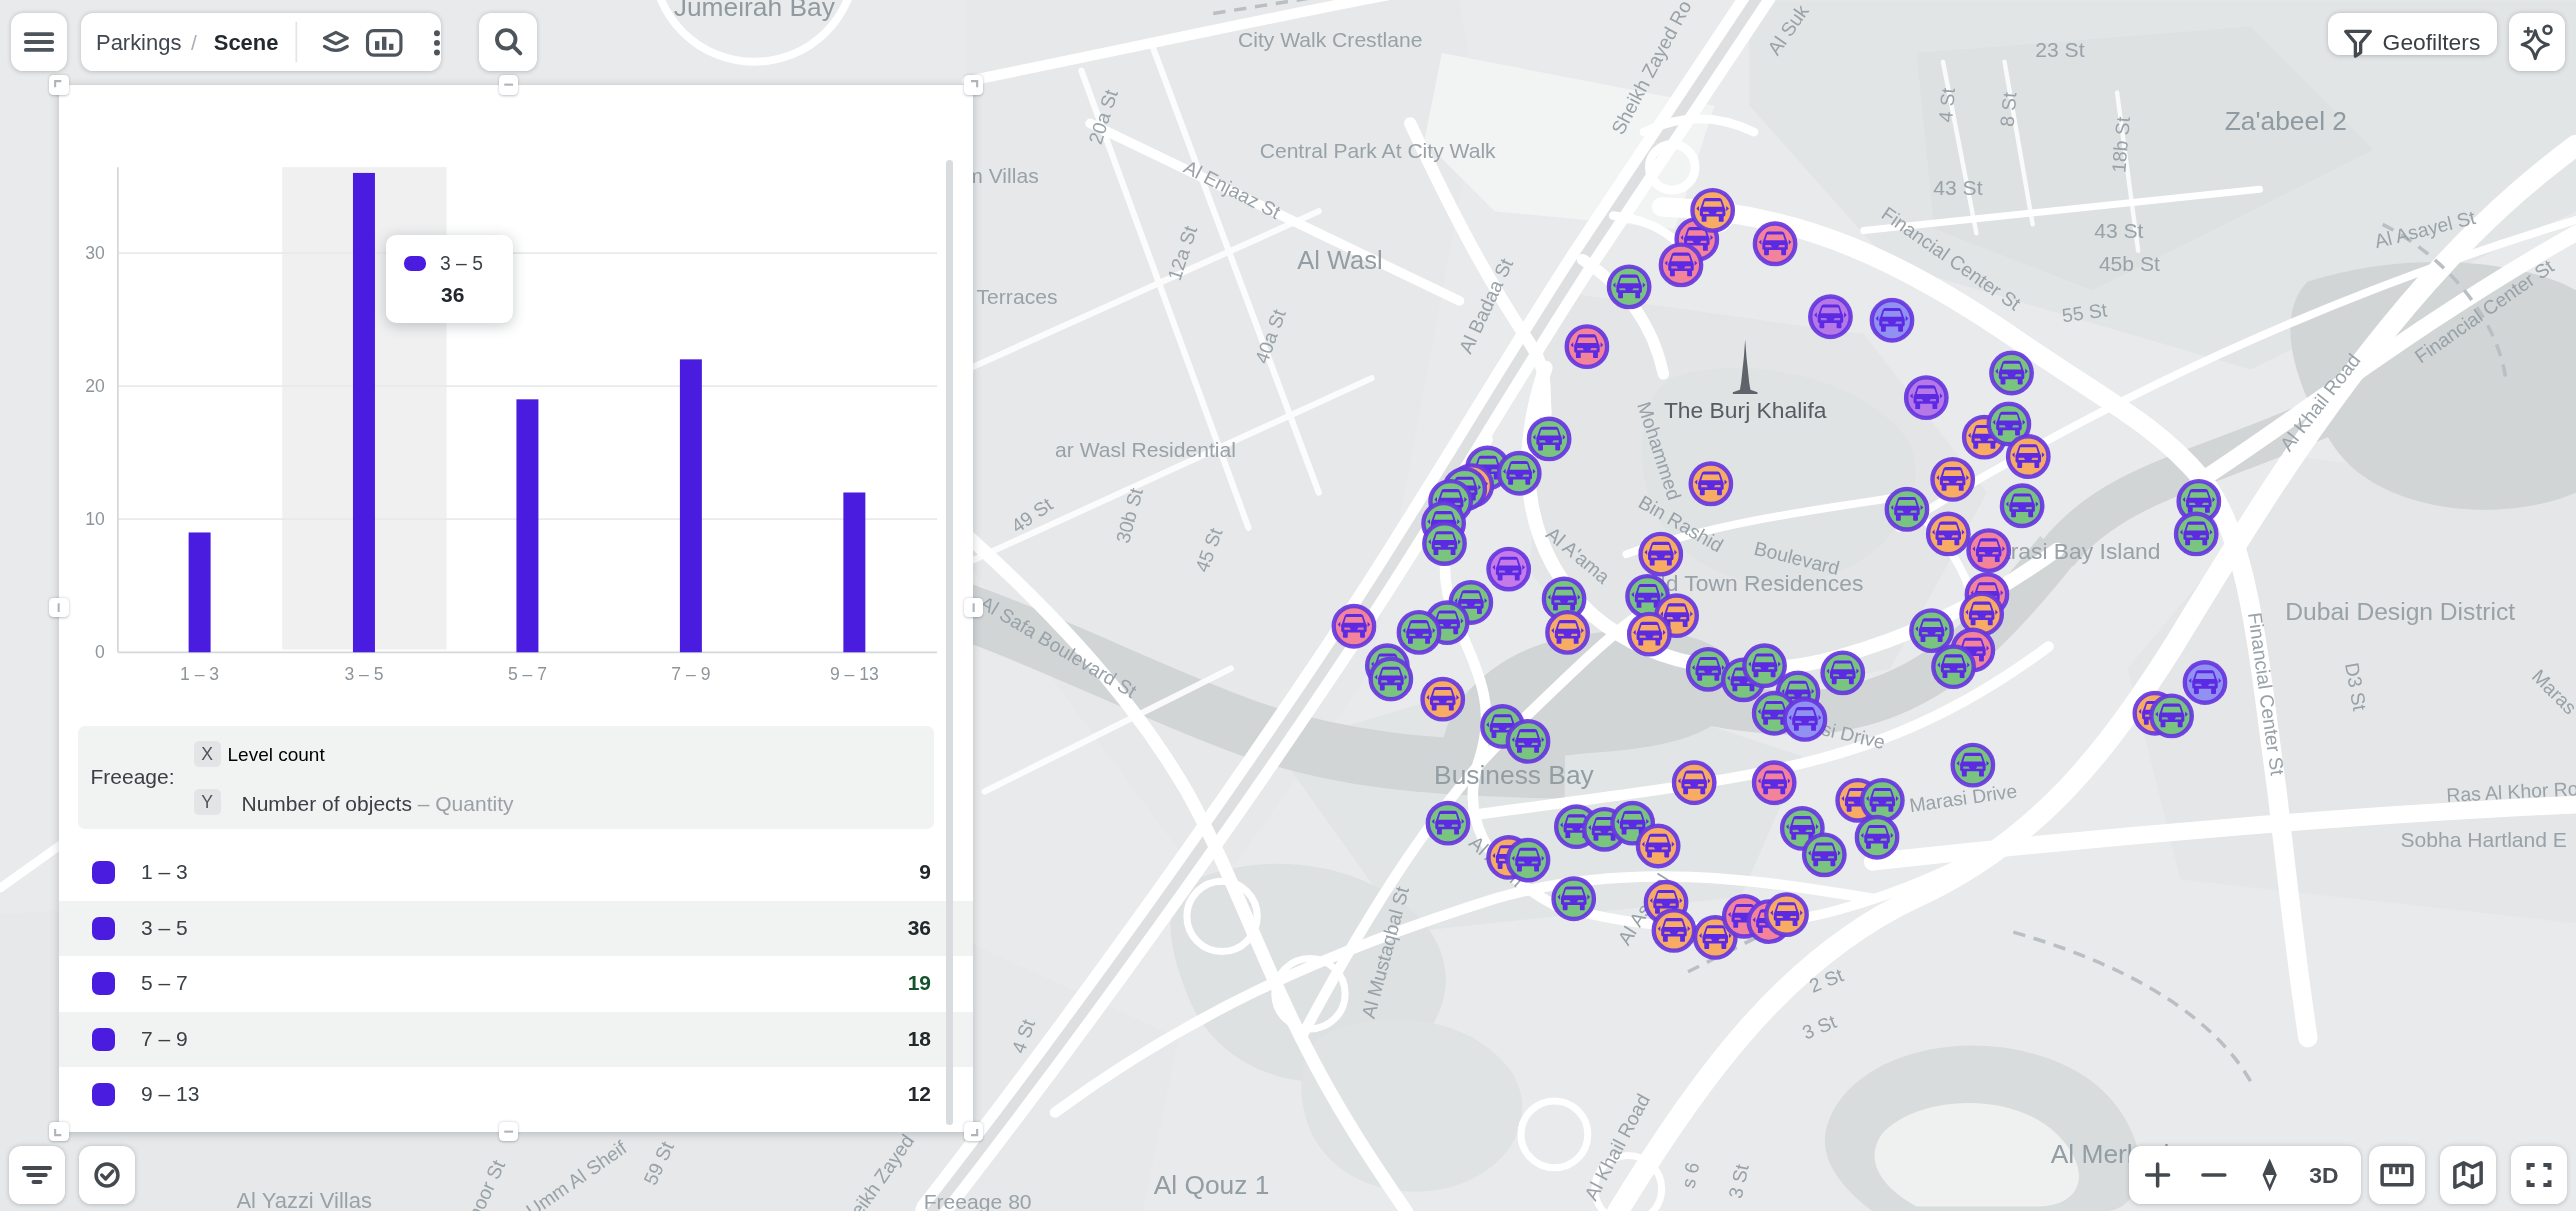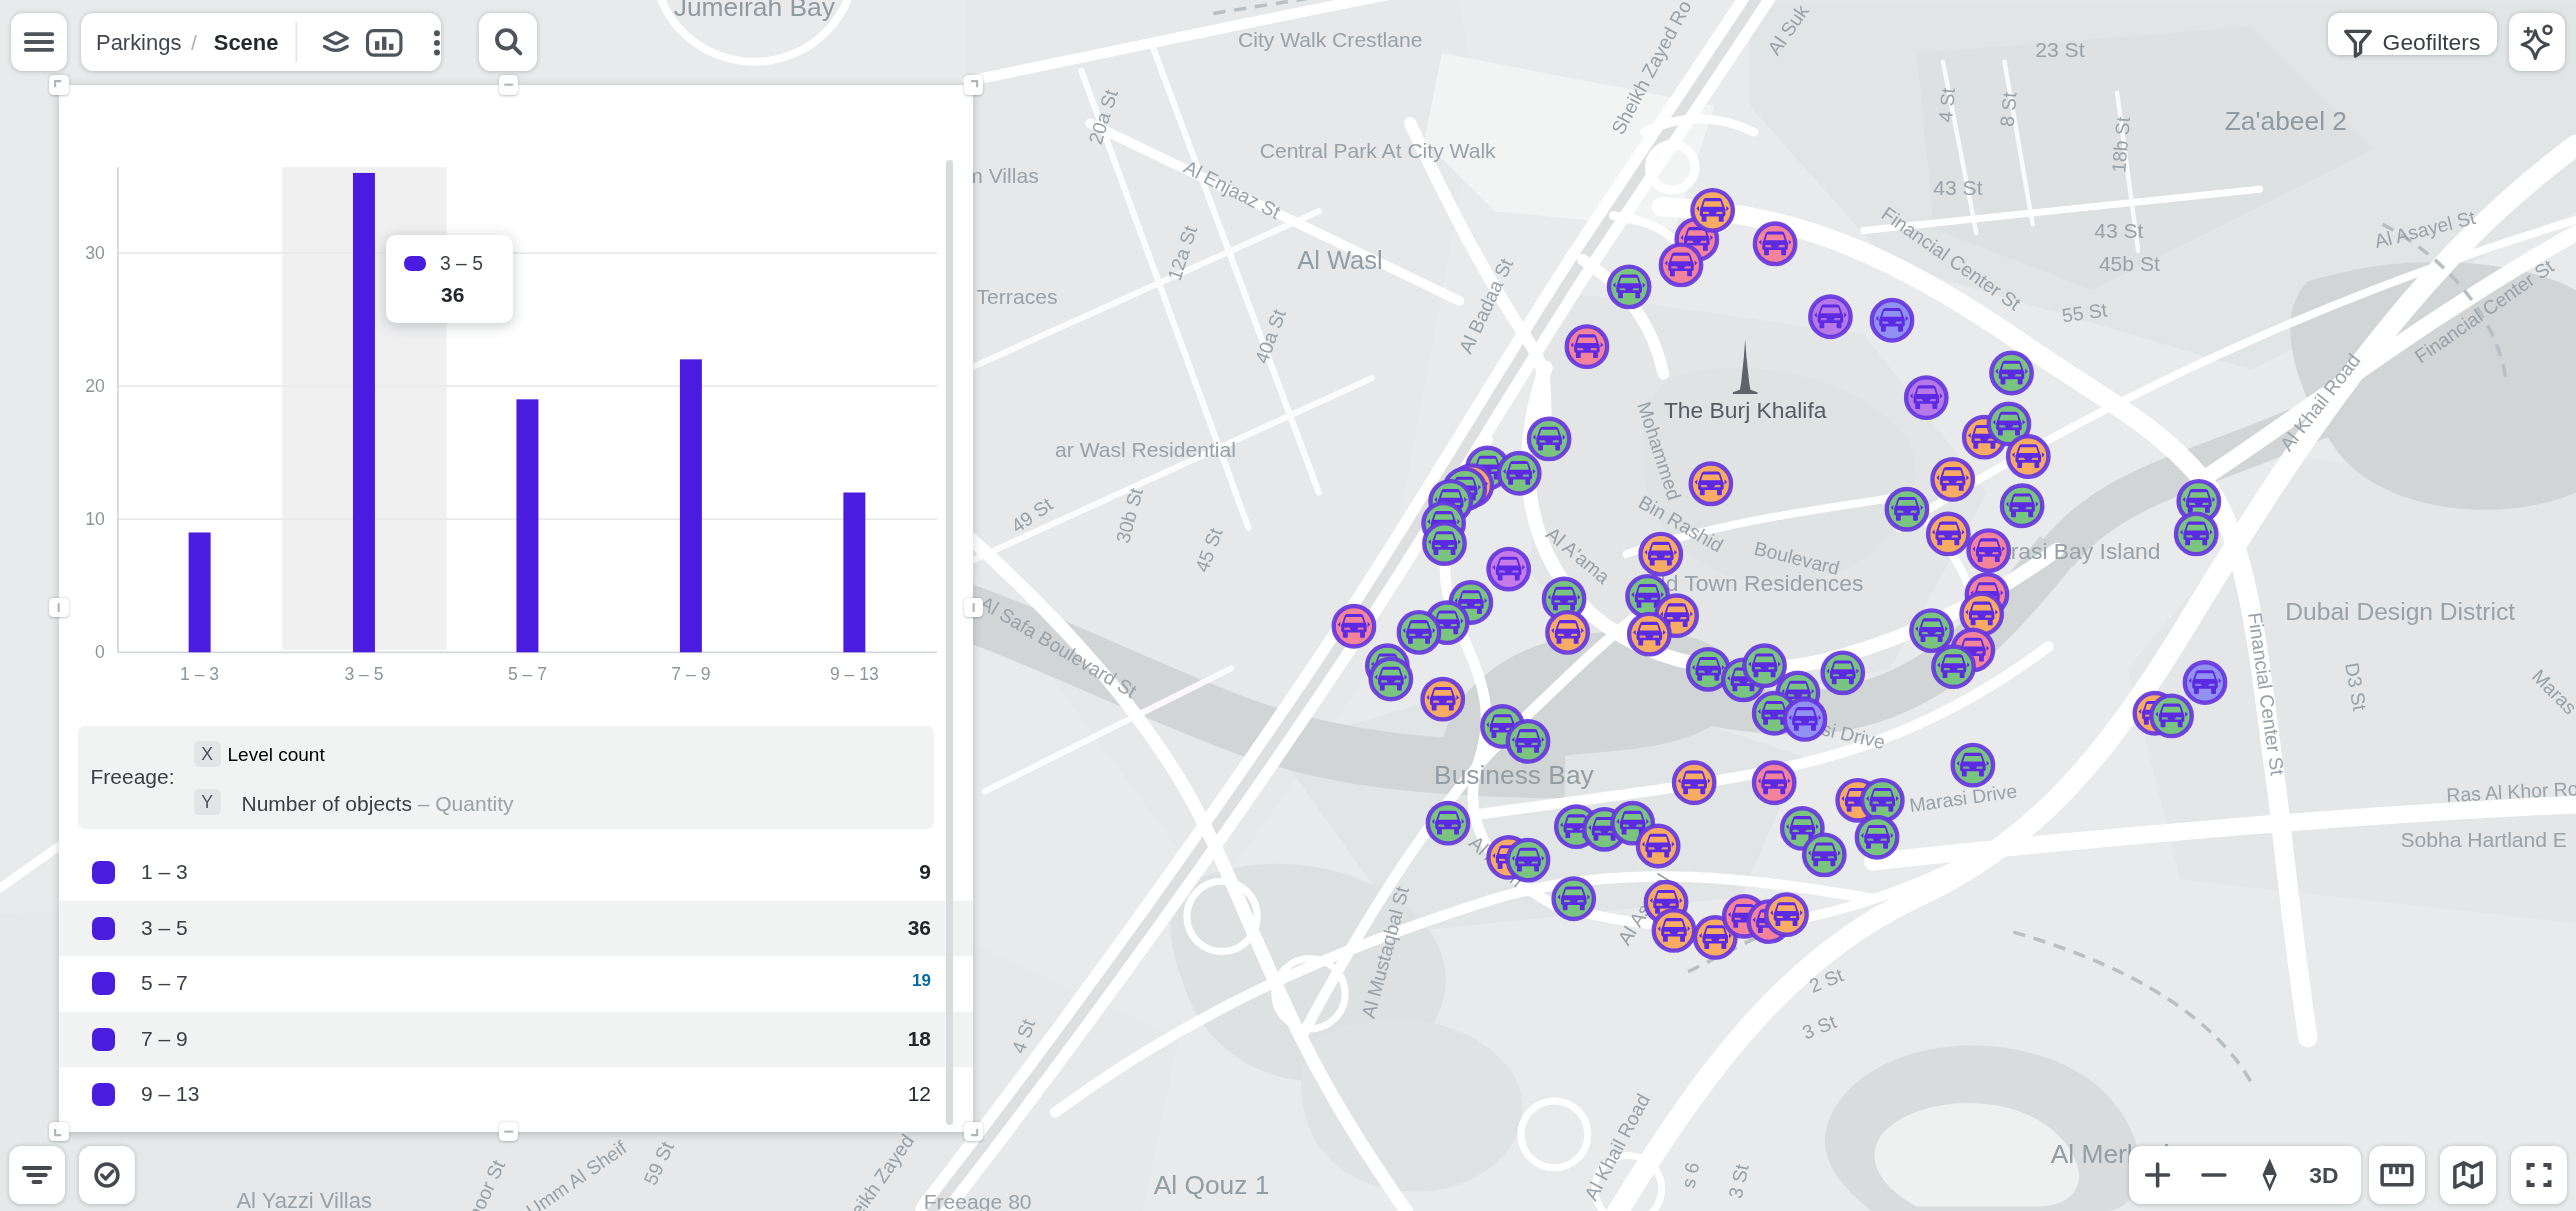--- a/index.html
+++ b/index.html
@@ -514,33 +514,33 @@
 
   <div style="position:absolute;left:0;top:816px;width:914px;height:55px;background:#f1f2f2">
     <div style="position:absolute;left:33px;top:16px;width:23px;height:23px;background:#4a1ce0;border-radius:7px"></div>
     <div style="position:absolute;left:82px;top:15px;font-size:21px;color:#3a4046">3 – 5</div>
     <div style="position:absolute;right:42px;top:15px;font-size:21px;font-weight:bold;color:#22272c">36</div>
   </div>
 
   <div style="position:absolute;left:0;top:871px;width:914px;height:55px">
     <div style="position:absolute;left:33px;top:16px;width:23px;height:23px;background:#4a1ce0;border-radius:7px"></div>
     <div style="position:absolute;left:82px;top:15px;font-size:21px;color:#3a4046">5 – 7</div>
-    <div style="position:absolute;right:42px;top:15px;font-size:17px;font-weight:bold;color:#0369a1">19</div>
+    <div style="position:absolute;right:42px;top:15px;font-size:21px;font-weight:bold;color:#14532d">19</div>
   </div>
 
   <div style="position:absolute;left:0;top:927px;width:914px;height:55px;background:#f1f2f2">
     <div style="position:absolute;left:33px;top:16px;width:23px;height:23px;background:#4a1ce0;border-radius:7px"></div>
     <div style="position:absolute;left:82px;top:15px;font-size:21px;color:#3a4046">7 – 9</div>
     <div style="position:absolute;right:42px;top:15px;font-size:21px;font-weight:bold;color:#22272c">18</div>
   </div>
 
   <div style="position:absolute;left:0;top:982px;width:914px;height:55px">
     <div style="position:absolute;left:33px;top:16px;width:23px;height:23px;background:#4a1ce0;border-radius:7px"></div>
     <div style="position:absolute;left:82px;top:15px;font-size:21px;color:#3a4046">9 – 13</div>
-    <div style="position:absolute;right:42px;top:15px;font-size:21px;font-weight:normal;color:#22272c">12</div>
+    <div style="position:absolute;right:42px;top:15px;font-size:21px;font-weight:bold;color:#22272c">12</div>
   </div>
 
   <div style="position:absolute;left:887px;top:75px;width:7px;height:965px;background:#d9dcde;border-radius:3.5px"></div>
 
   <div style="position:absolute;left:-9.7px;top:-9.7px;width:19.3px;height:19.3px;background:#fff;border-radius:4.4px;box-shadow:0 0.9px 2.6px rgba(40,50,60,.3)"><svg width="19.3" height="19.3" viewBox="0 0 22 22">
         <path d="M7,14 v-7 h7" fill="none" stroke="#aeb4b9" stroke-width="2.4"></path>
       </svg></div>
   <div style="position:absolute;left:440px;top:-9.7px;width:19.3px;height:19.3px;background:#fff;border-radius:4.4px;box-shadow:0 0.9px 2.6px rgba(40,50,60,.3)"><svg width="19.3" height="19.3" viewBox="0 0 22 22">
         <path d="M6,11 h10" fill="none" stroke="#aeb4b9" stroke-width="2.4"></path>
       </svg></div>

